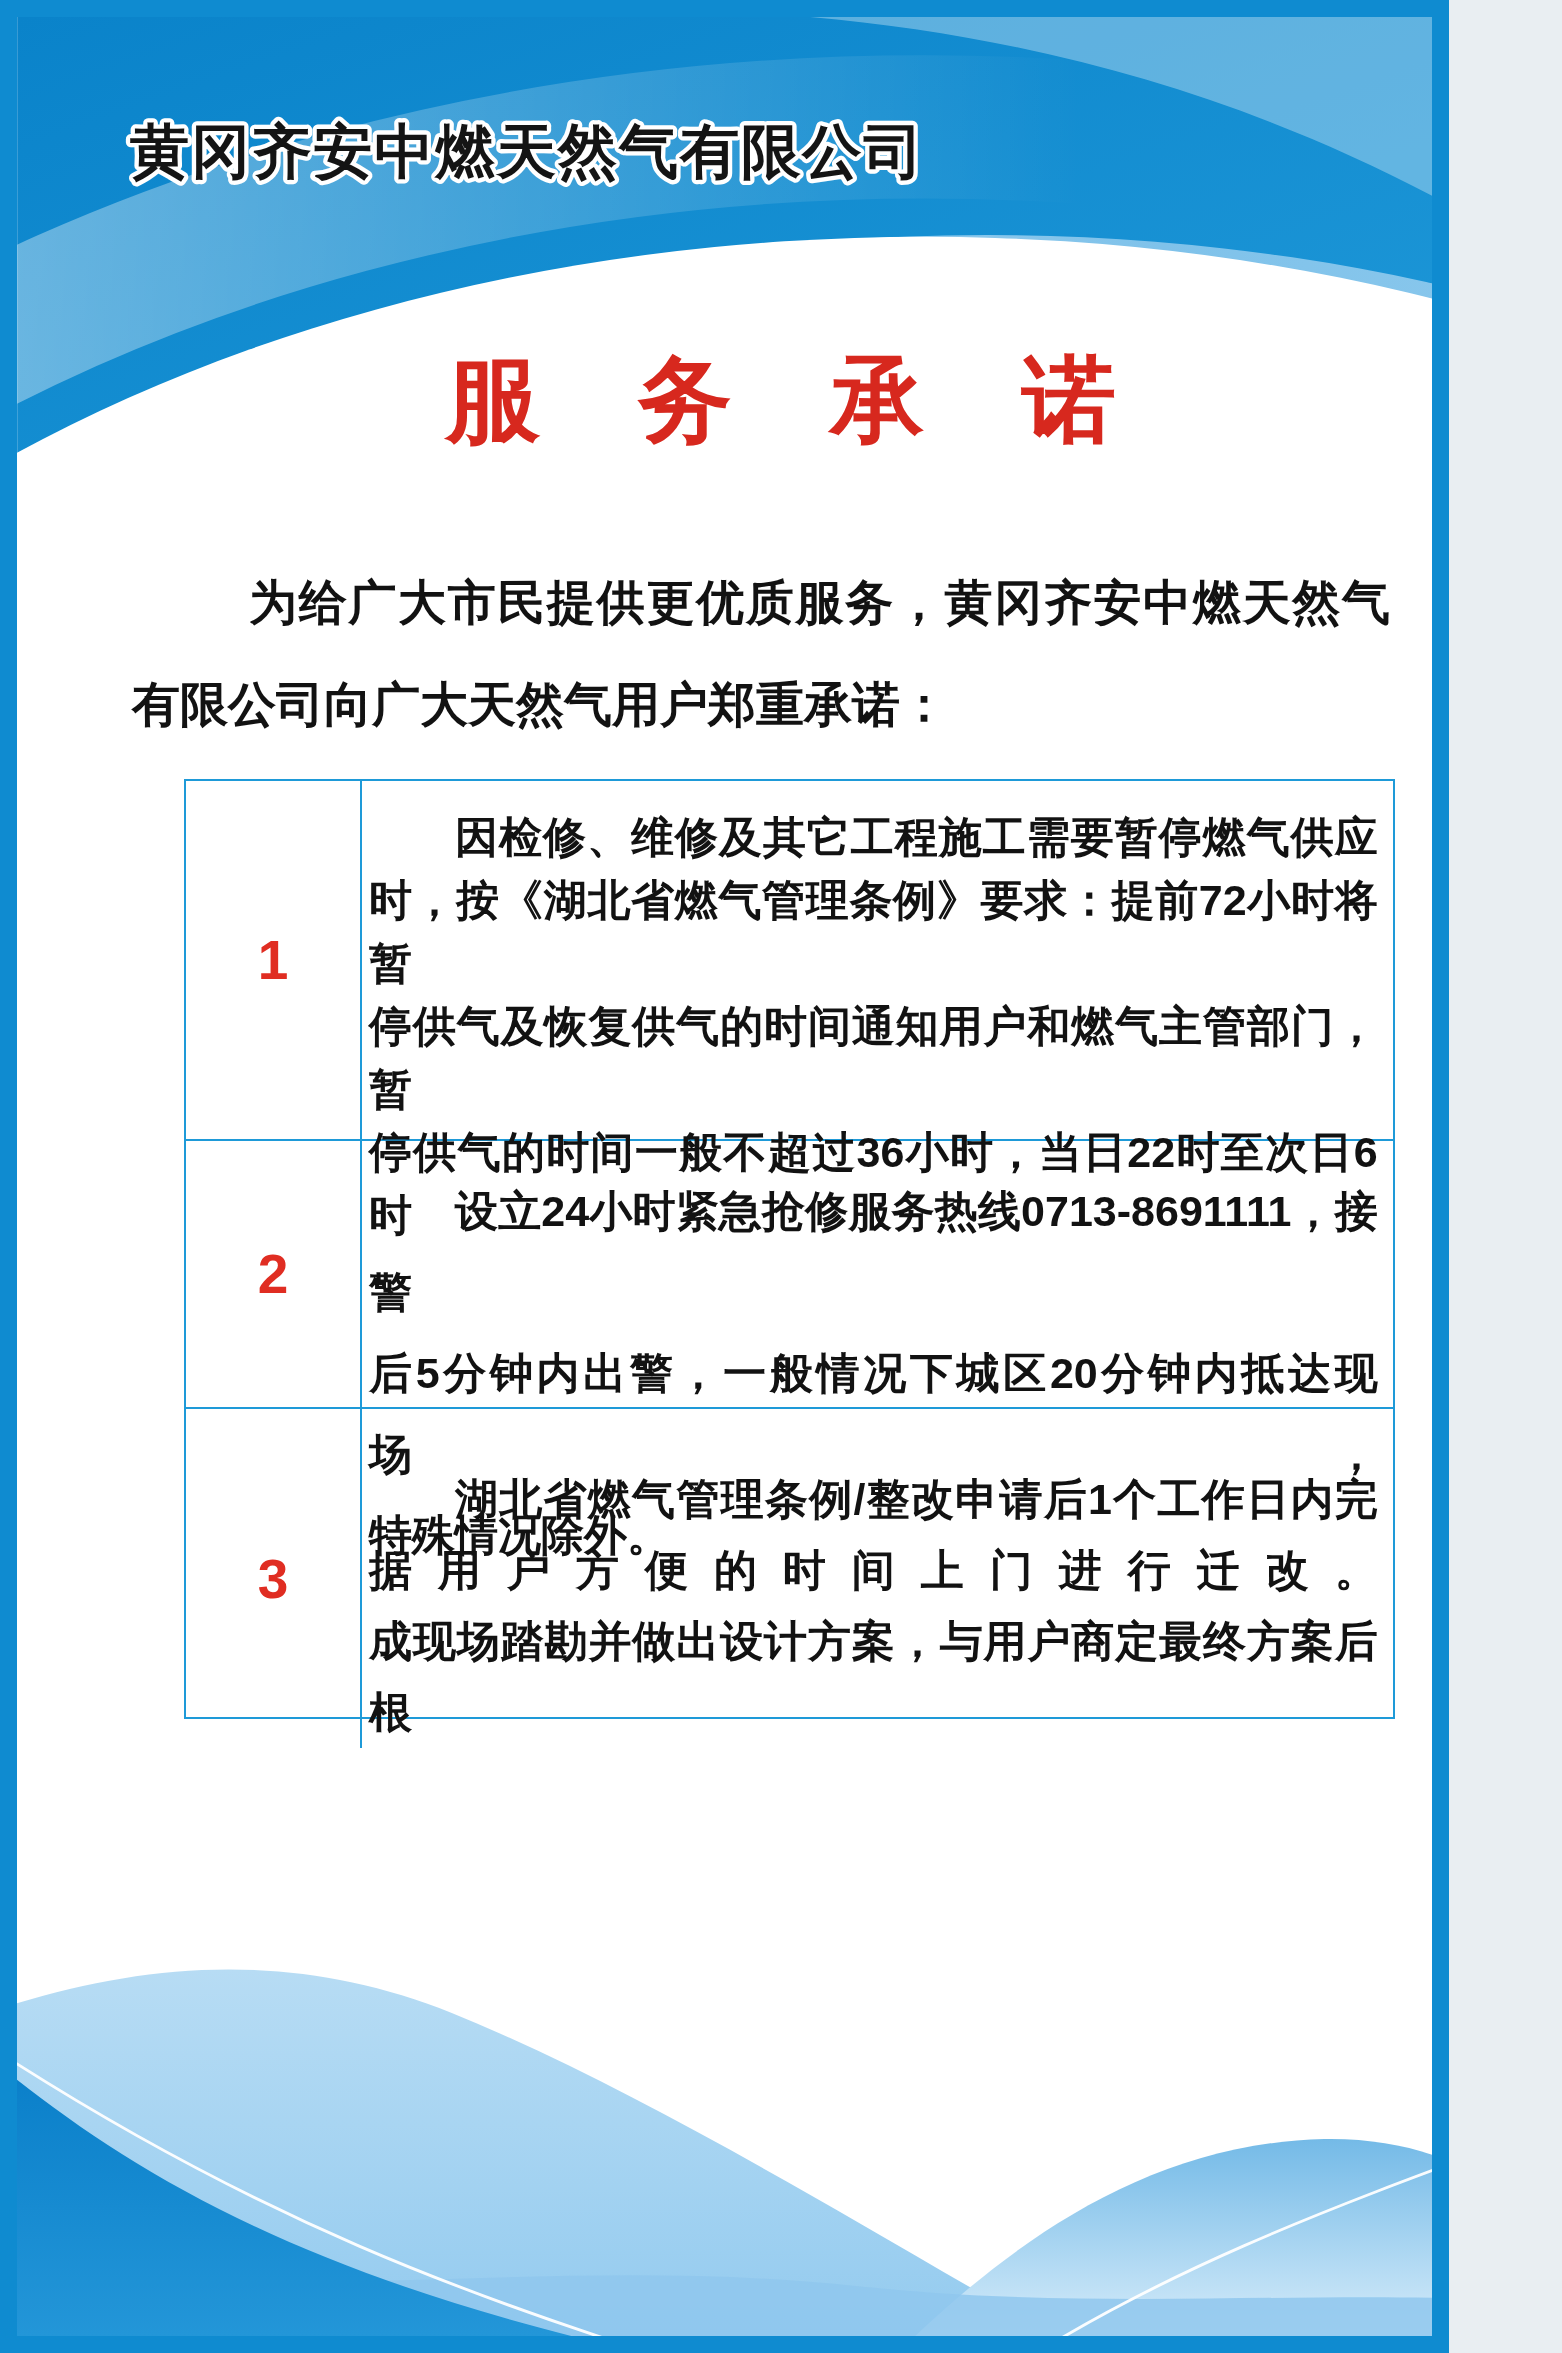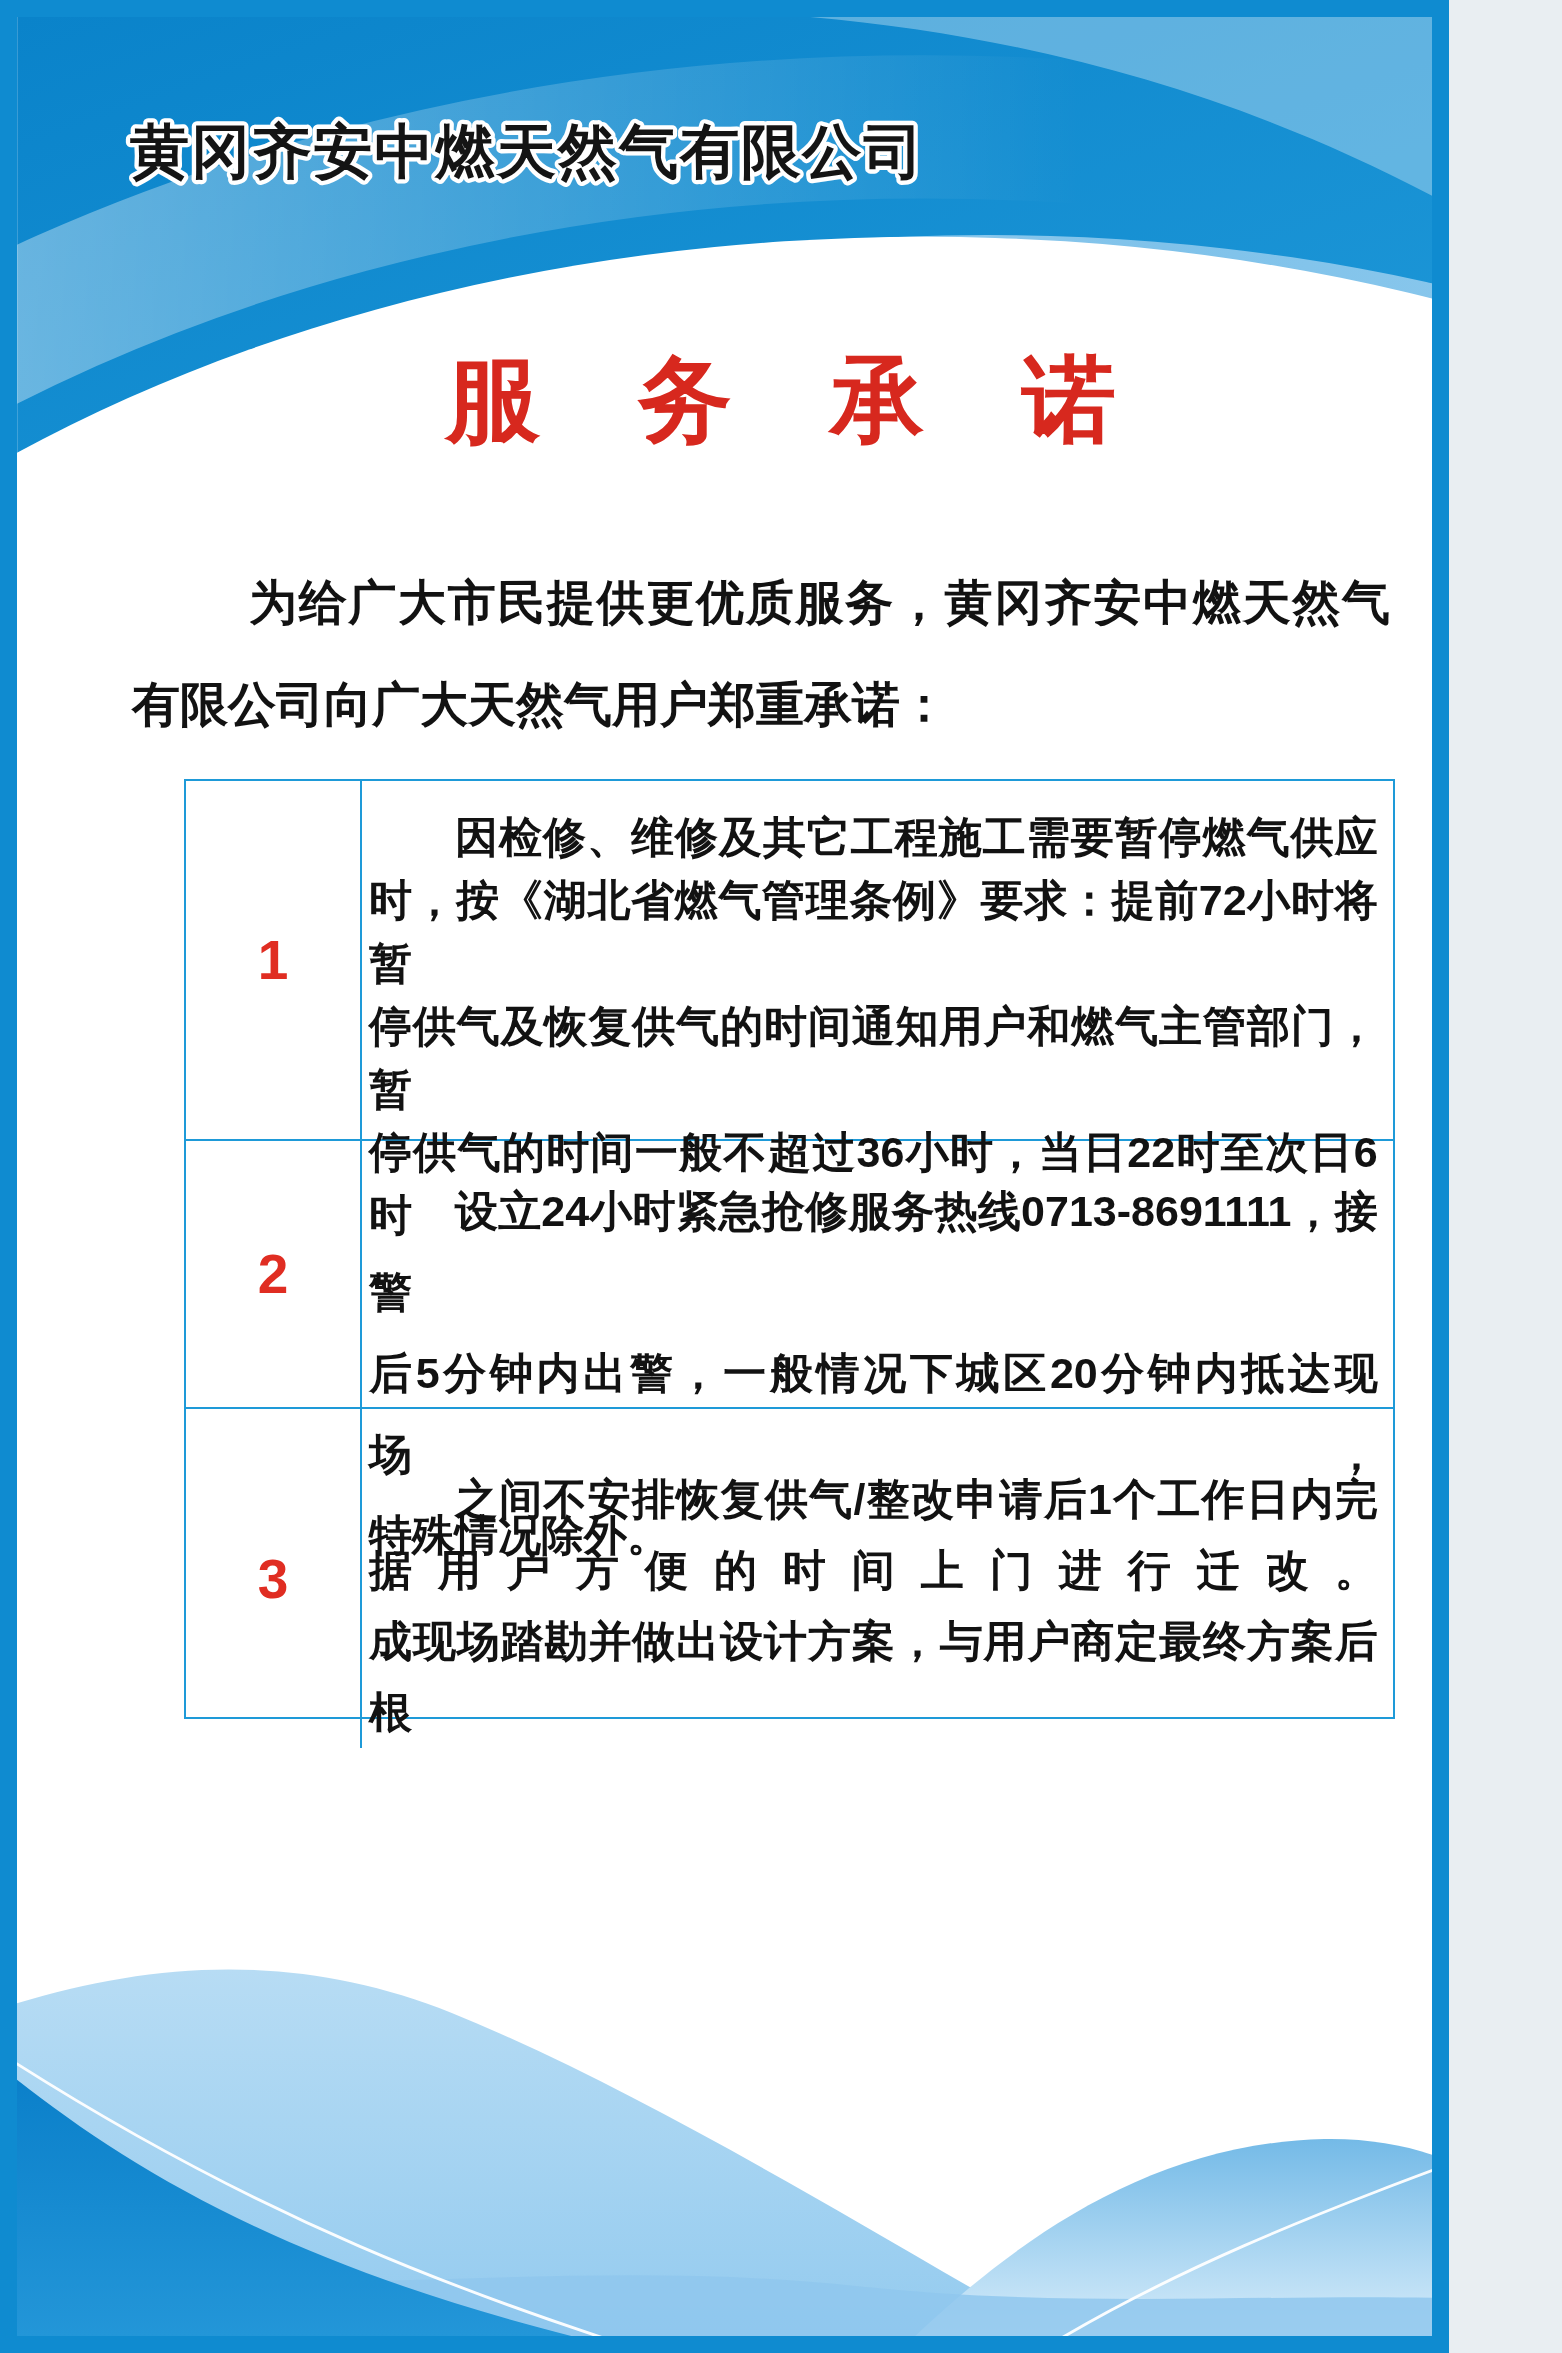--- a/index.html
+++ b/index.html
@@ -120,21 +120,21 @@
         <div class="cell-text">
             <div>设立24小时紧急抢修服务热线0713-8691111，接警</div>
             <div>后5分钟内出警，一般情况下城区20分钟内抵达现场，</div>
             <div>特殊情况除外。</div>
           </div>
       </div>
 
       <div class="row row-3">
         <div class="cell-num">3</div>
         <div class="cell-text">
-            <div>之间不安排恢复供气/整改申请后1个工作日内完</div>
+            <div>湖北省燃气管理条例/整改申请后1个工作日内完</div>
             <div>据用户方便的时间上门进行迁改。</div>
             <div>成现场踏勘并做出设计方案，与用户商定最终方案后根</div>
           </div>
       </div>
 
     </div>
 
     <svg class="footer-svg" viewBox="0 0 1599 500" xmlns="http://www.w3.org/2000/svg">
       <defs>
         <linearGradient id="gA" x1="0" y1="0" x2="0" y2="1">

